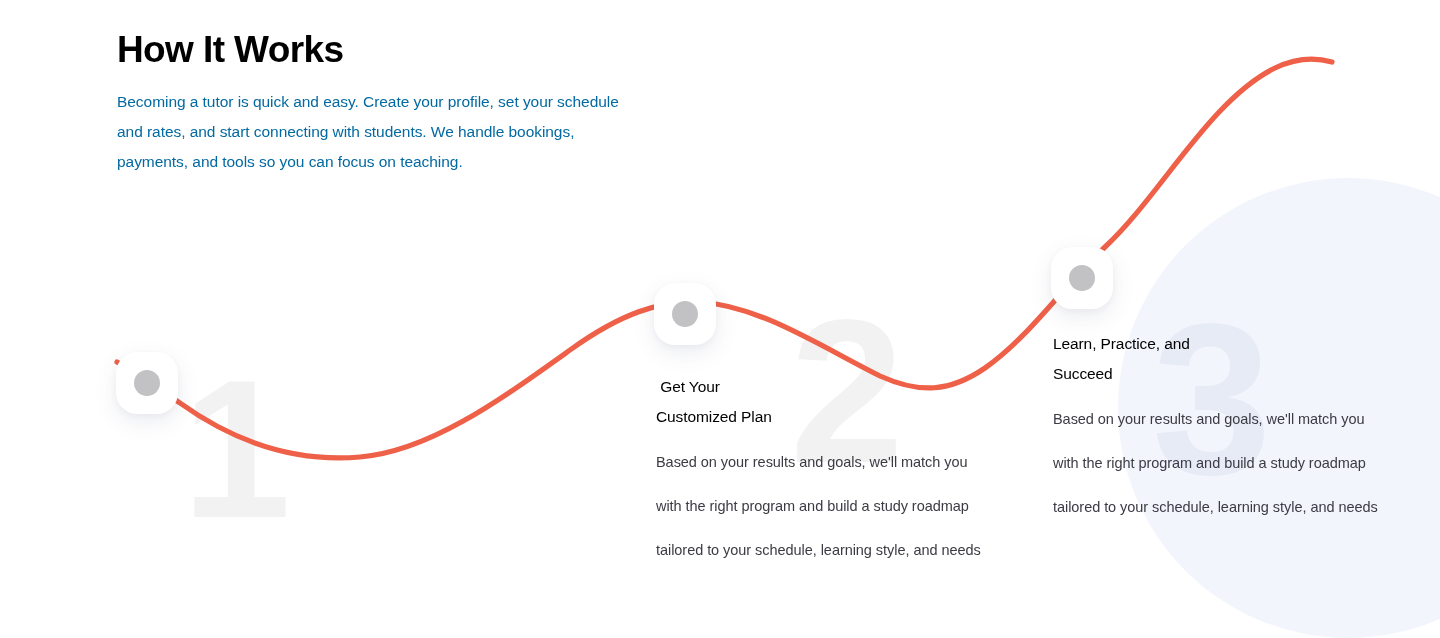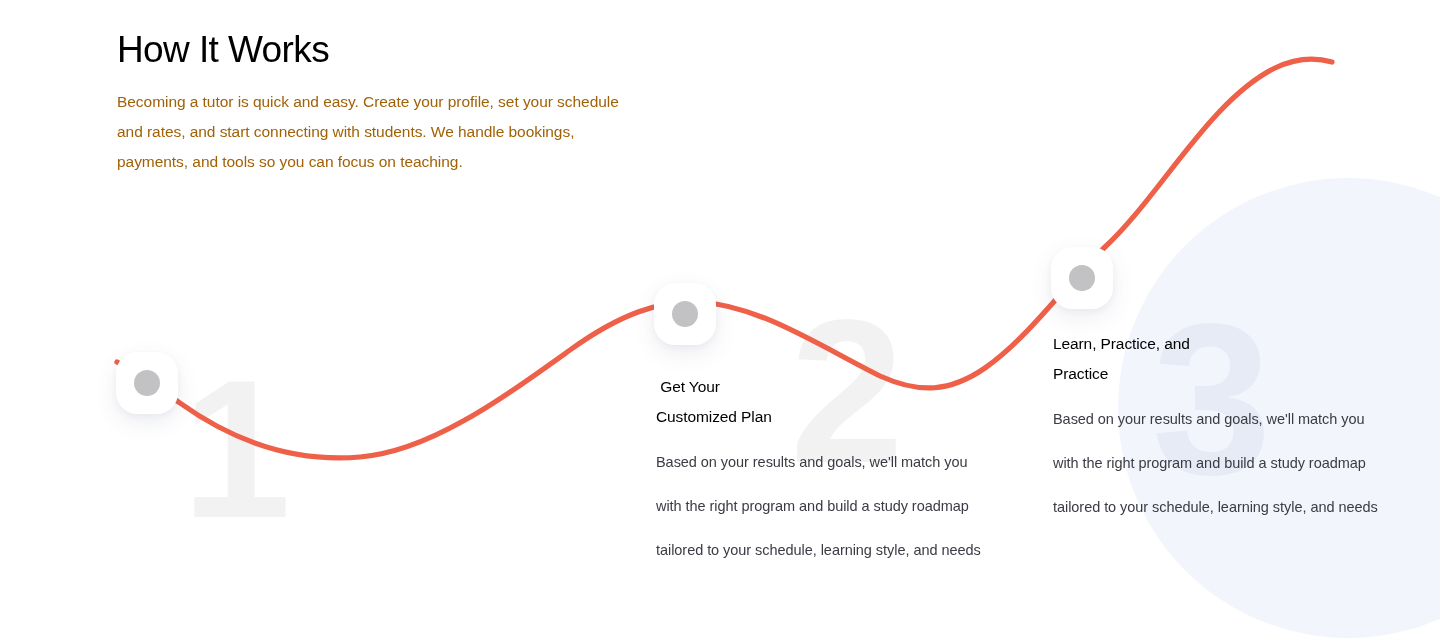--- a/index.html
+++ b/index.html
@@ -83,31 +83,31 @@
   .header {
     position: absolute;
     left: 117px;
     top: 29px;
     width: 600px;
   }
   .page-title {
     margin: 0;
     font-size: 37px;
     line-height: 1.12;
-    font-weight: 400;
+    font-weight: 700;
     color: #000000;
     letter-spacing: -0.6px;
   }
   .page-intro {
     margin: 0;
     padding-top: 17px;
     width: 530px;
     font-size: 15.5px;
     line-height: 30px;
-    color: #a16207;
+    color: #0369a1;
     letter-spacing: -0.05px;
   }
 
   
   .marker {
     position: absolute;
     width: 62px;
     height: 62px;
     border-radius: 21px;
     background: #ffffff;
@@ -195,17 +195,17 @@
 
 
   <div class="step s2">
     <h3 class="step-title"> Get Your</h3>
     <h3 class="step-title">Customized Plan</h3>
     <p class="step-body">Based on your results and goals, we'll match you with the right program and build a study roadmap tailored to your schedule, learning style, and needs</p>
   </div>
 
   <div class="step s3">
     <h3 class="step-title">Learn, Practice, and</h3>
-    <h3 class="step-title">Practice</h3>
+    <h3 class="step-title">Succeed</h3>
     <p class="step-body">Based on your results and goals, we'll match you with the right program and build a study roadmap tailored to your schedule, learning style, and needs</p>
   </div>
 
 </div>
 
 </body></html>

